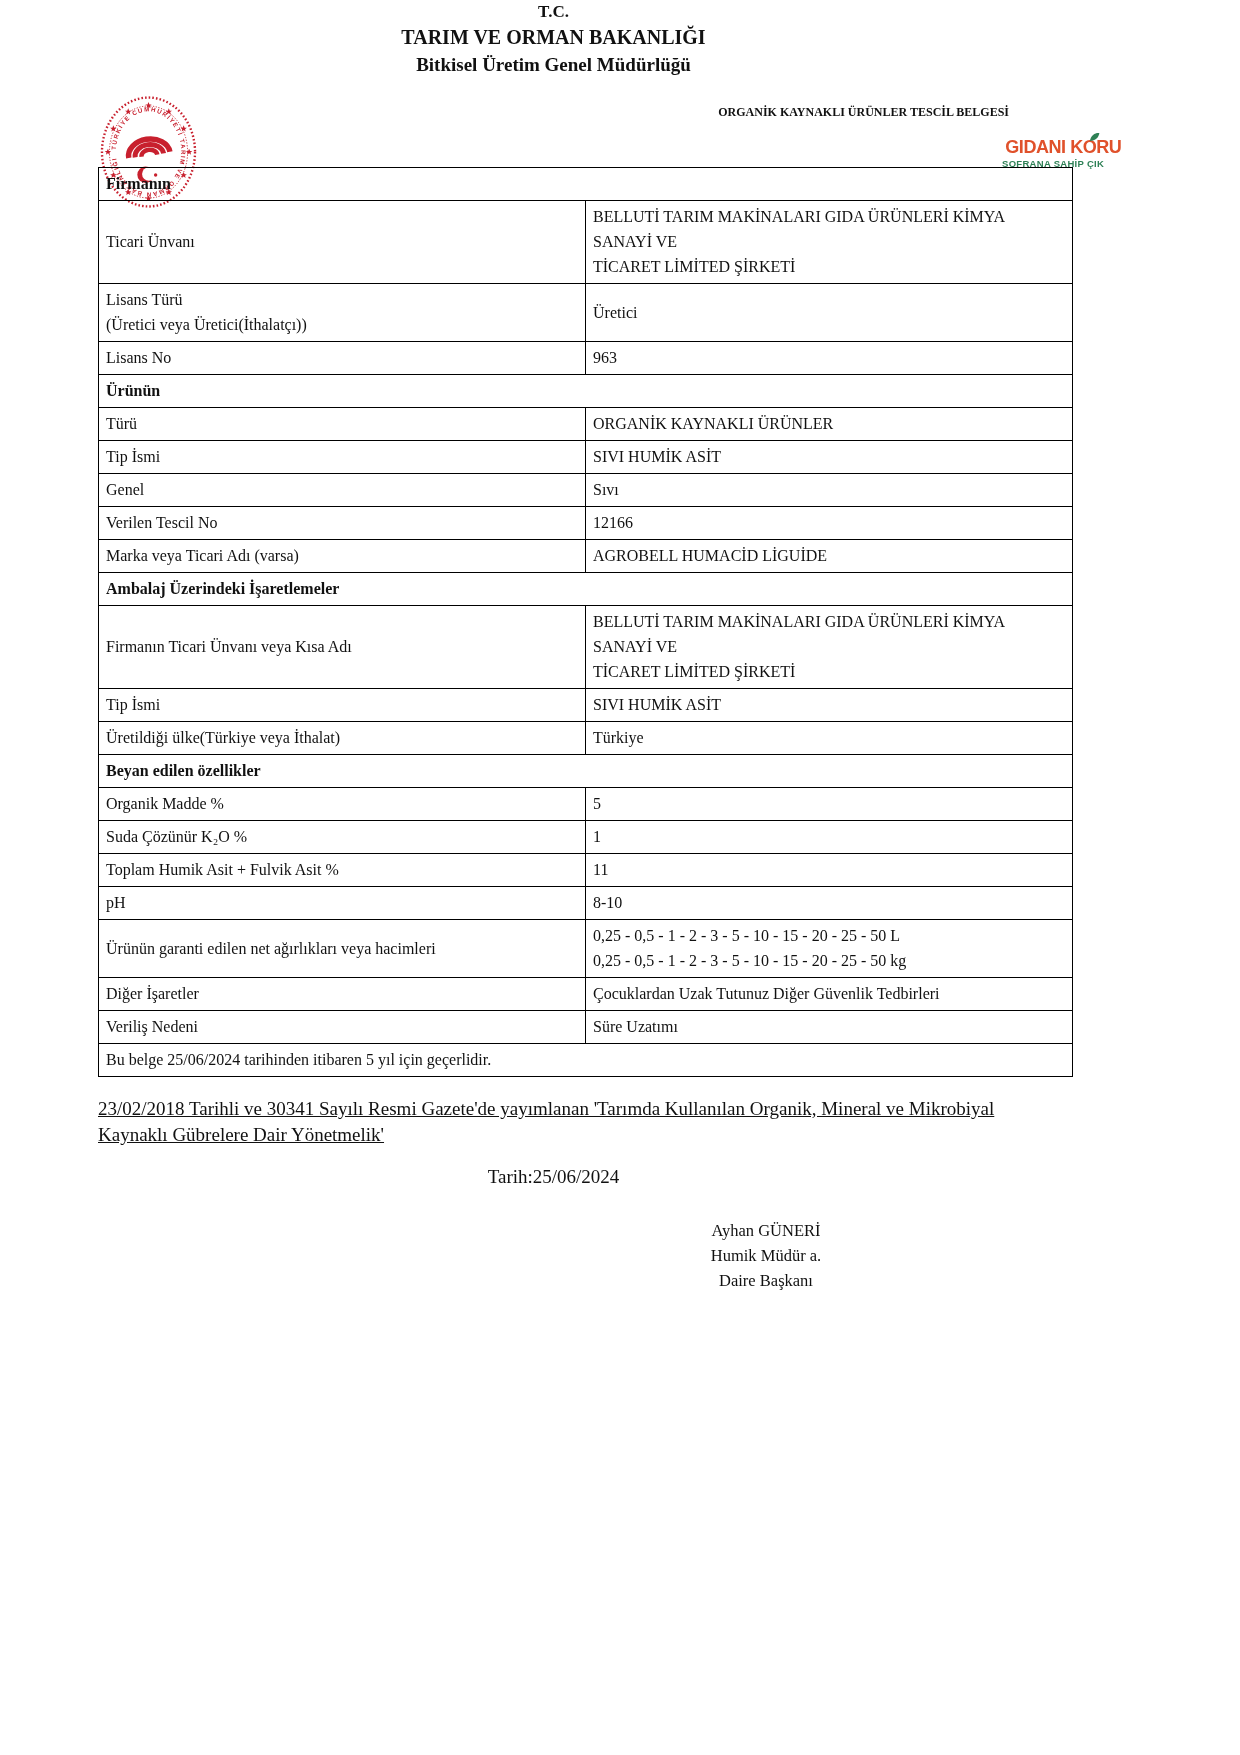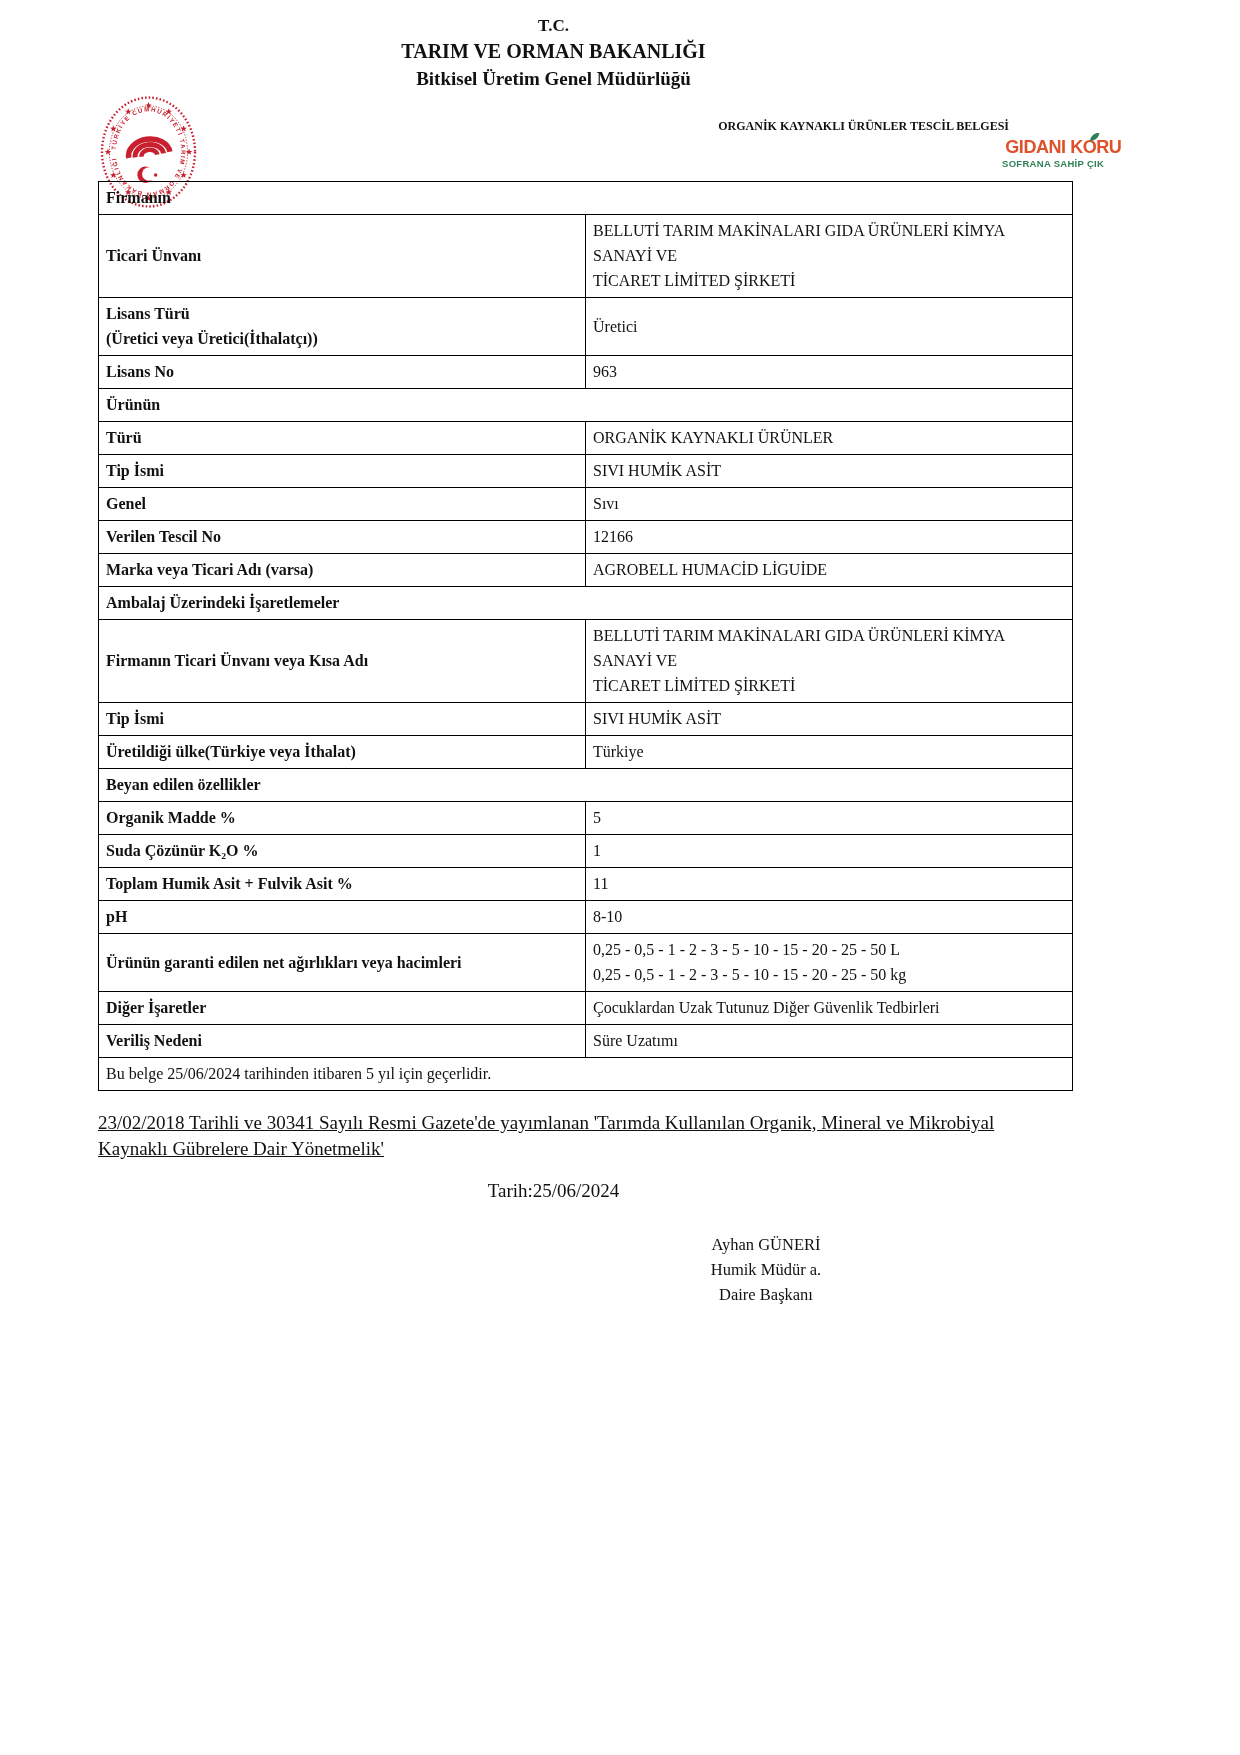--- a/index.html
+++ b/index.html
@@ -9,21 +9,21 @@
     background:#ffffff;
     margin:0 auto;
     font-family:"Liberation Serif","DejaVu Serif",serif;
     color:#111111;
     overflow:hidden;
   }
   .content{position:absolute;left:98px;top:0;width:911px;}
 
   
   .seal{position:absolute;left:99px;top:94px;width:99px;height:116px;}
-  .header-center{text-align:center;font-weight:bold;margin-top:14px;}
+  .header-center{text-align:center;font-weight:bold;}
   .hdr-line1{font-size:17px;line-height:24px;}
   .hdr-line2{font-size:20px;line-height:27px;}
   .hdr-line3{font-size:19px;line-height:27px;}
   .doc-title{
     text-align:right;font-weight:bold;font-size:12px;
     margin-top:21px;line-height:26px;
   }
 
   
   .campaign{position:absolute;left:1002px;top:136px;width:132px;
@@ -39,21 +39,21 @@
   
   table.cert{border-collapse:collapse;width:975px;margin-top:42px;table-layout:fixed;}
   table.cert td{
     border:1.6px solid #000;
     font-size:16px;line-height:25px;
     padding:3px 7px 4px 7px;
     vertical-align:middle;
     white-space:pre-line;
     word-wrap:break-word;
   }
-  td.label-cell{width:355px;font-weight:bold;}
+  td.label-cell{width:355px;}
   td.section-cell{font-weight:bold;}
 
   
   .regulation{font-size:19px;line-height:26px;margin-top:19px;white-space:pre-line;text-decoration:underline;}
   .date-line{font-size:19px;text-align:center;margin-top:18px;}
   .signature{width:270px;margin:30px 108px 0 auto;text-align:center;font-size:16.5px;line-height:25px;}
 </style>
 </head>
 <body>
 

